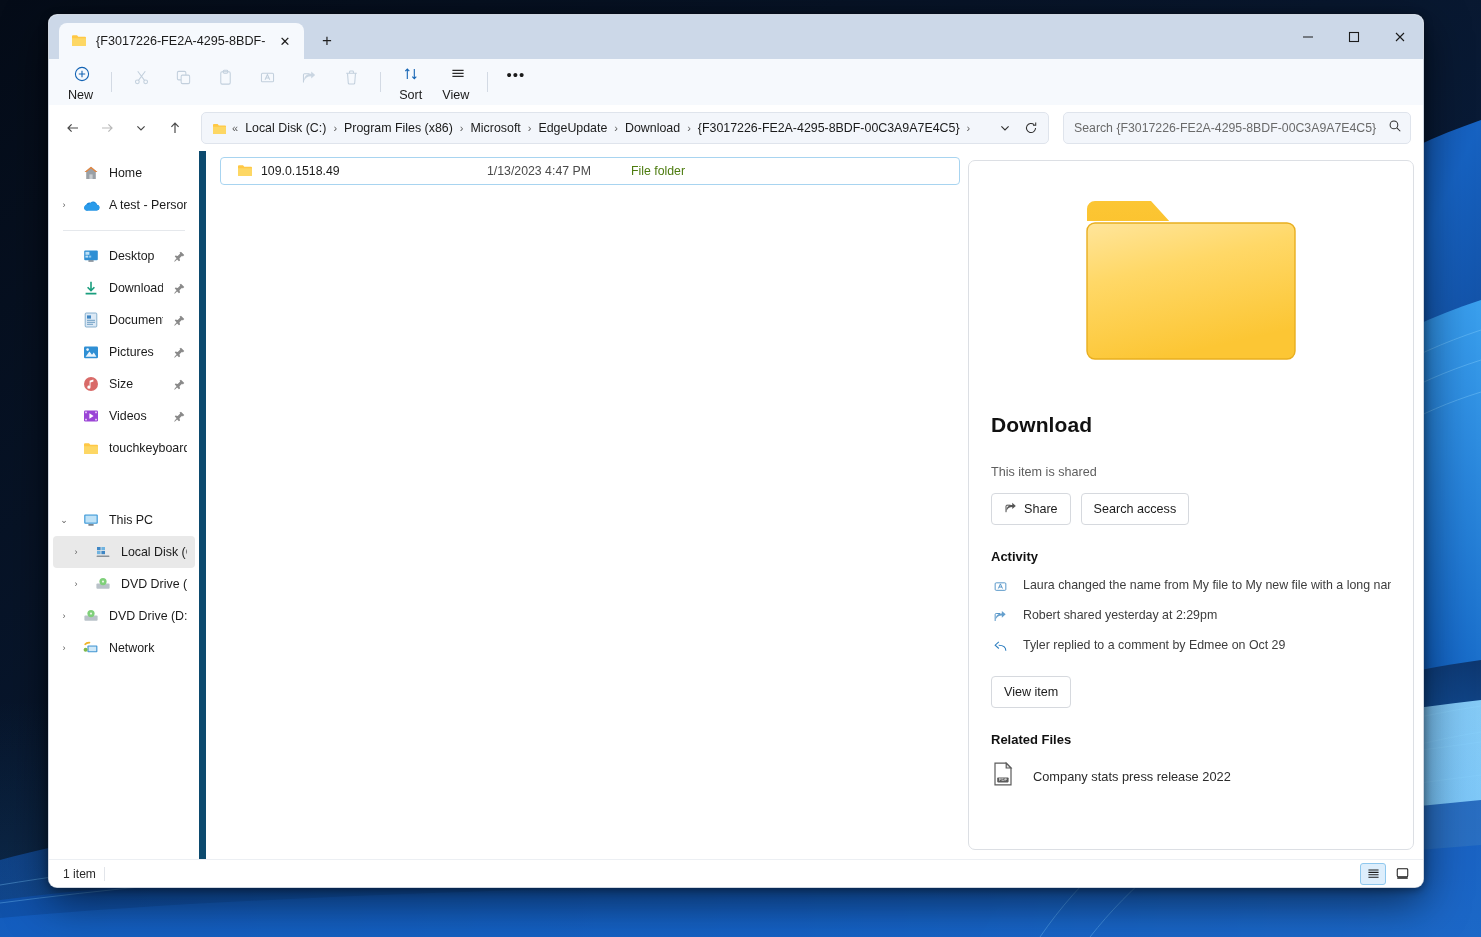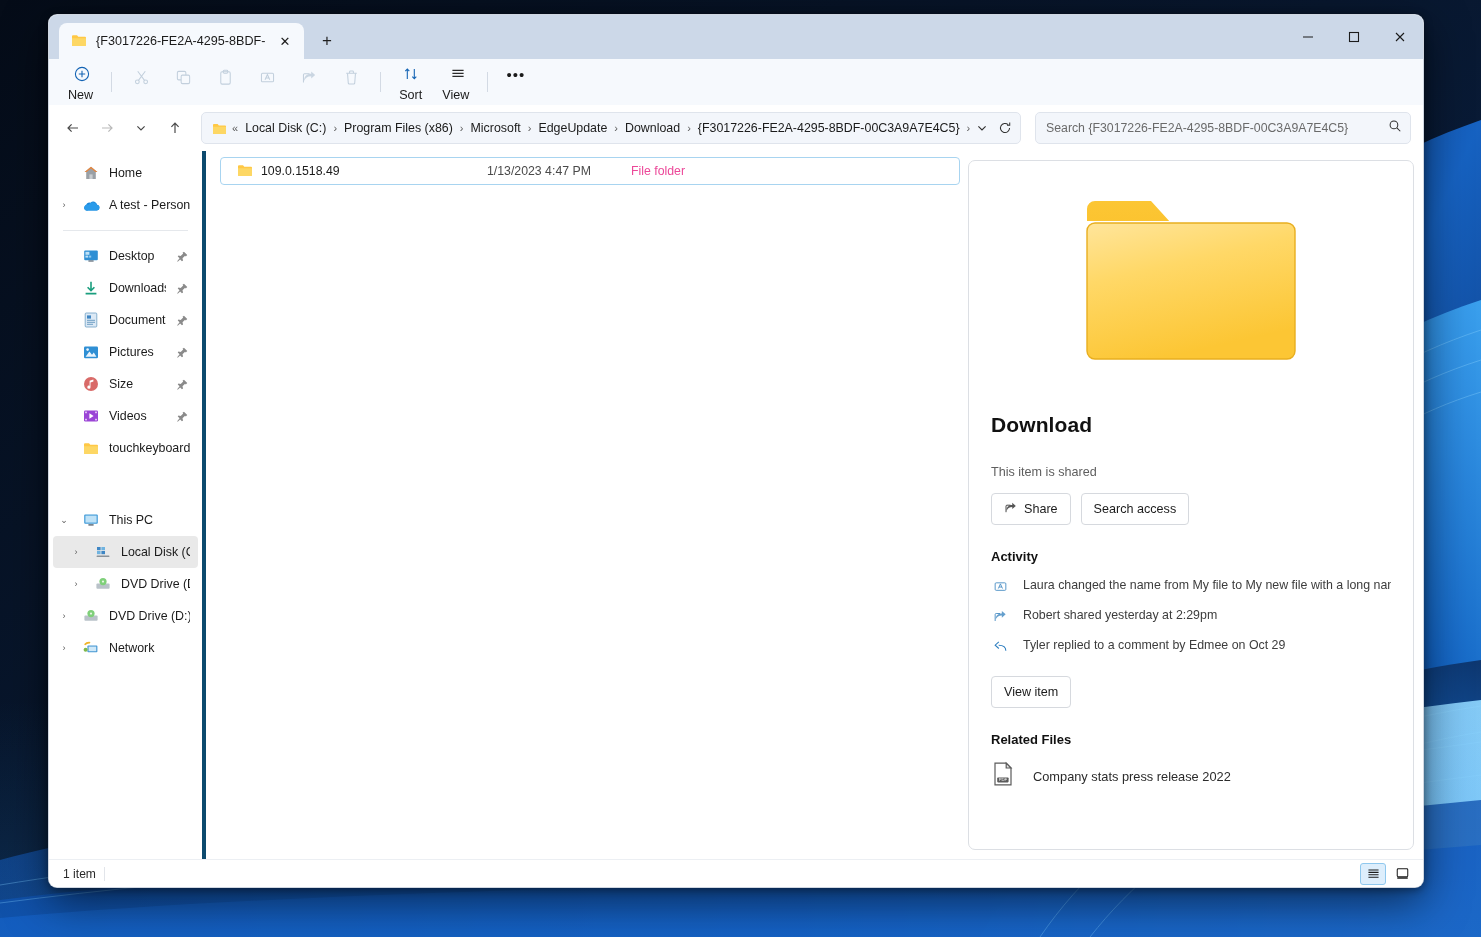--- a/index.html
+++ b/index.html
@@ -83,37 +83,37 @@
     border:1px solid #dfe4ec; border-radius:5px;
     display:flex; align-items:center; padding:0 4px 0 6px; gap:0; min-width:0;
   }
   .crumb {
     font-size:12.4px; color:#1b1b1b; padding:3px 6px; border-radius:4px; white-space:nowrap;
   }
   .crumb-sep { font-size:11px; color:#5a5a5a; padding:0 1px; }
   .addr-spacer { flex:1; }
   .addr-act { width:26px;height:26px;display:flex;align-items:center;justify-content:center;color:#2e2e2e;border-radius:4px; }
   .searchbox {
-    width:376px; height:32px; margin-left:12px;
+    width:348px; height:32px; margin-left:12px;
     background:#f3f6fb; border:1px solid #dfe4ec; border-radius:5px;
     display:flex; align-items:center; padding:0 8px 0 10px; gap:8px;
   }
   .searchbox input {
     flex:1; border:0; outline:0; background:transparent;
     font-family:"Liberation Sans", sans-serif; font-size:12.3px; color:#1b1b1b;
   }
   .searchbox input::placeholder { color:#6a6a6a; }
 
   
   .body { flex:1; display:flex; min-height:0; background:#ffffff; }
 
   
   .sidebar {
     width:157px; flex:0 0 157px; background:#ffffff; padding:6px 0 0 0;
-    border-right:4px solid #0c4a6e; overflow:hidden;
+    border-right:7px solid #0c4a6e; overflow:hidden;
   }
   .sb-item {
     height:32px; display:flex; align-items:center; gap:8px;
     padding:0 8px 0 2px; margin:0 4px; border-radius:4px; cursor:default;
     font-size:12.4px; color:#1b1b1b; position:relative;
   }
   .sb-item.selected { background:#e9e9e9; }
   .sb-exp { width:18px; flex:0 0 18px; display:flex; align-items:center; justify-content:center; color:#5b5b5b; font-size:9px; }
   .sb-ic { width:20px; flex:0 0 20px; display:flex; align-items:center; justify-content:center; }
   .sb-label { flex:1; white-space:nowrap; overflow:hidden; }
@@ -139,21 +139,21 @@
   .sortcaret { position:absolute; left:135px; top:-1px; font-size:10px; color:#4a4a4a; }
   .rows { padding:6px 8px 0 14px; }
   .row {
     height:28px; display:flex; align-items:center; border-radius:4px;
     border:1px solid transparent; font-size:12.3px; color:#1b1b1b; cursor:default;
   }
   .row.focused { border-color:#a8d4f0; background:#ffffff; }
   .cell { padding-left:16px; display:flex; align-items:center; gap:8px; }
   .cell.name { width:250px; }
   .cell.date { width:144px; color:#4a4a4a; }
-  .cell.type { width:118px; color:#ec4899; }
+  .cell.type { width:118px; color:#4d7c0f; }
   .cell.size { width:76px; }
 
   
   .details {
     width:446px; flex:0 0 446px; background:#fff;
     border:1px solid #dcdfe4; border-radius:7px;
     margin:9px 9px 9px 0; overflow:hidden; display:flex; flex-direction:column;
   }
   .dp-hero { padding:26px 0 10px 0; display:flex; justify-content:center; }
   .dp-body { padding:0 22px 18px 22px; }

